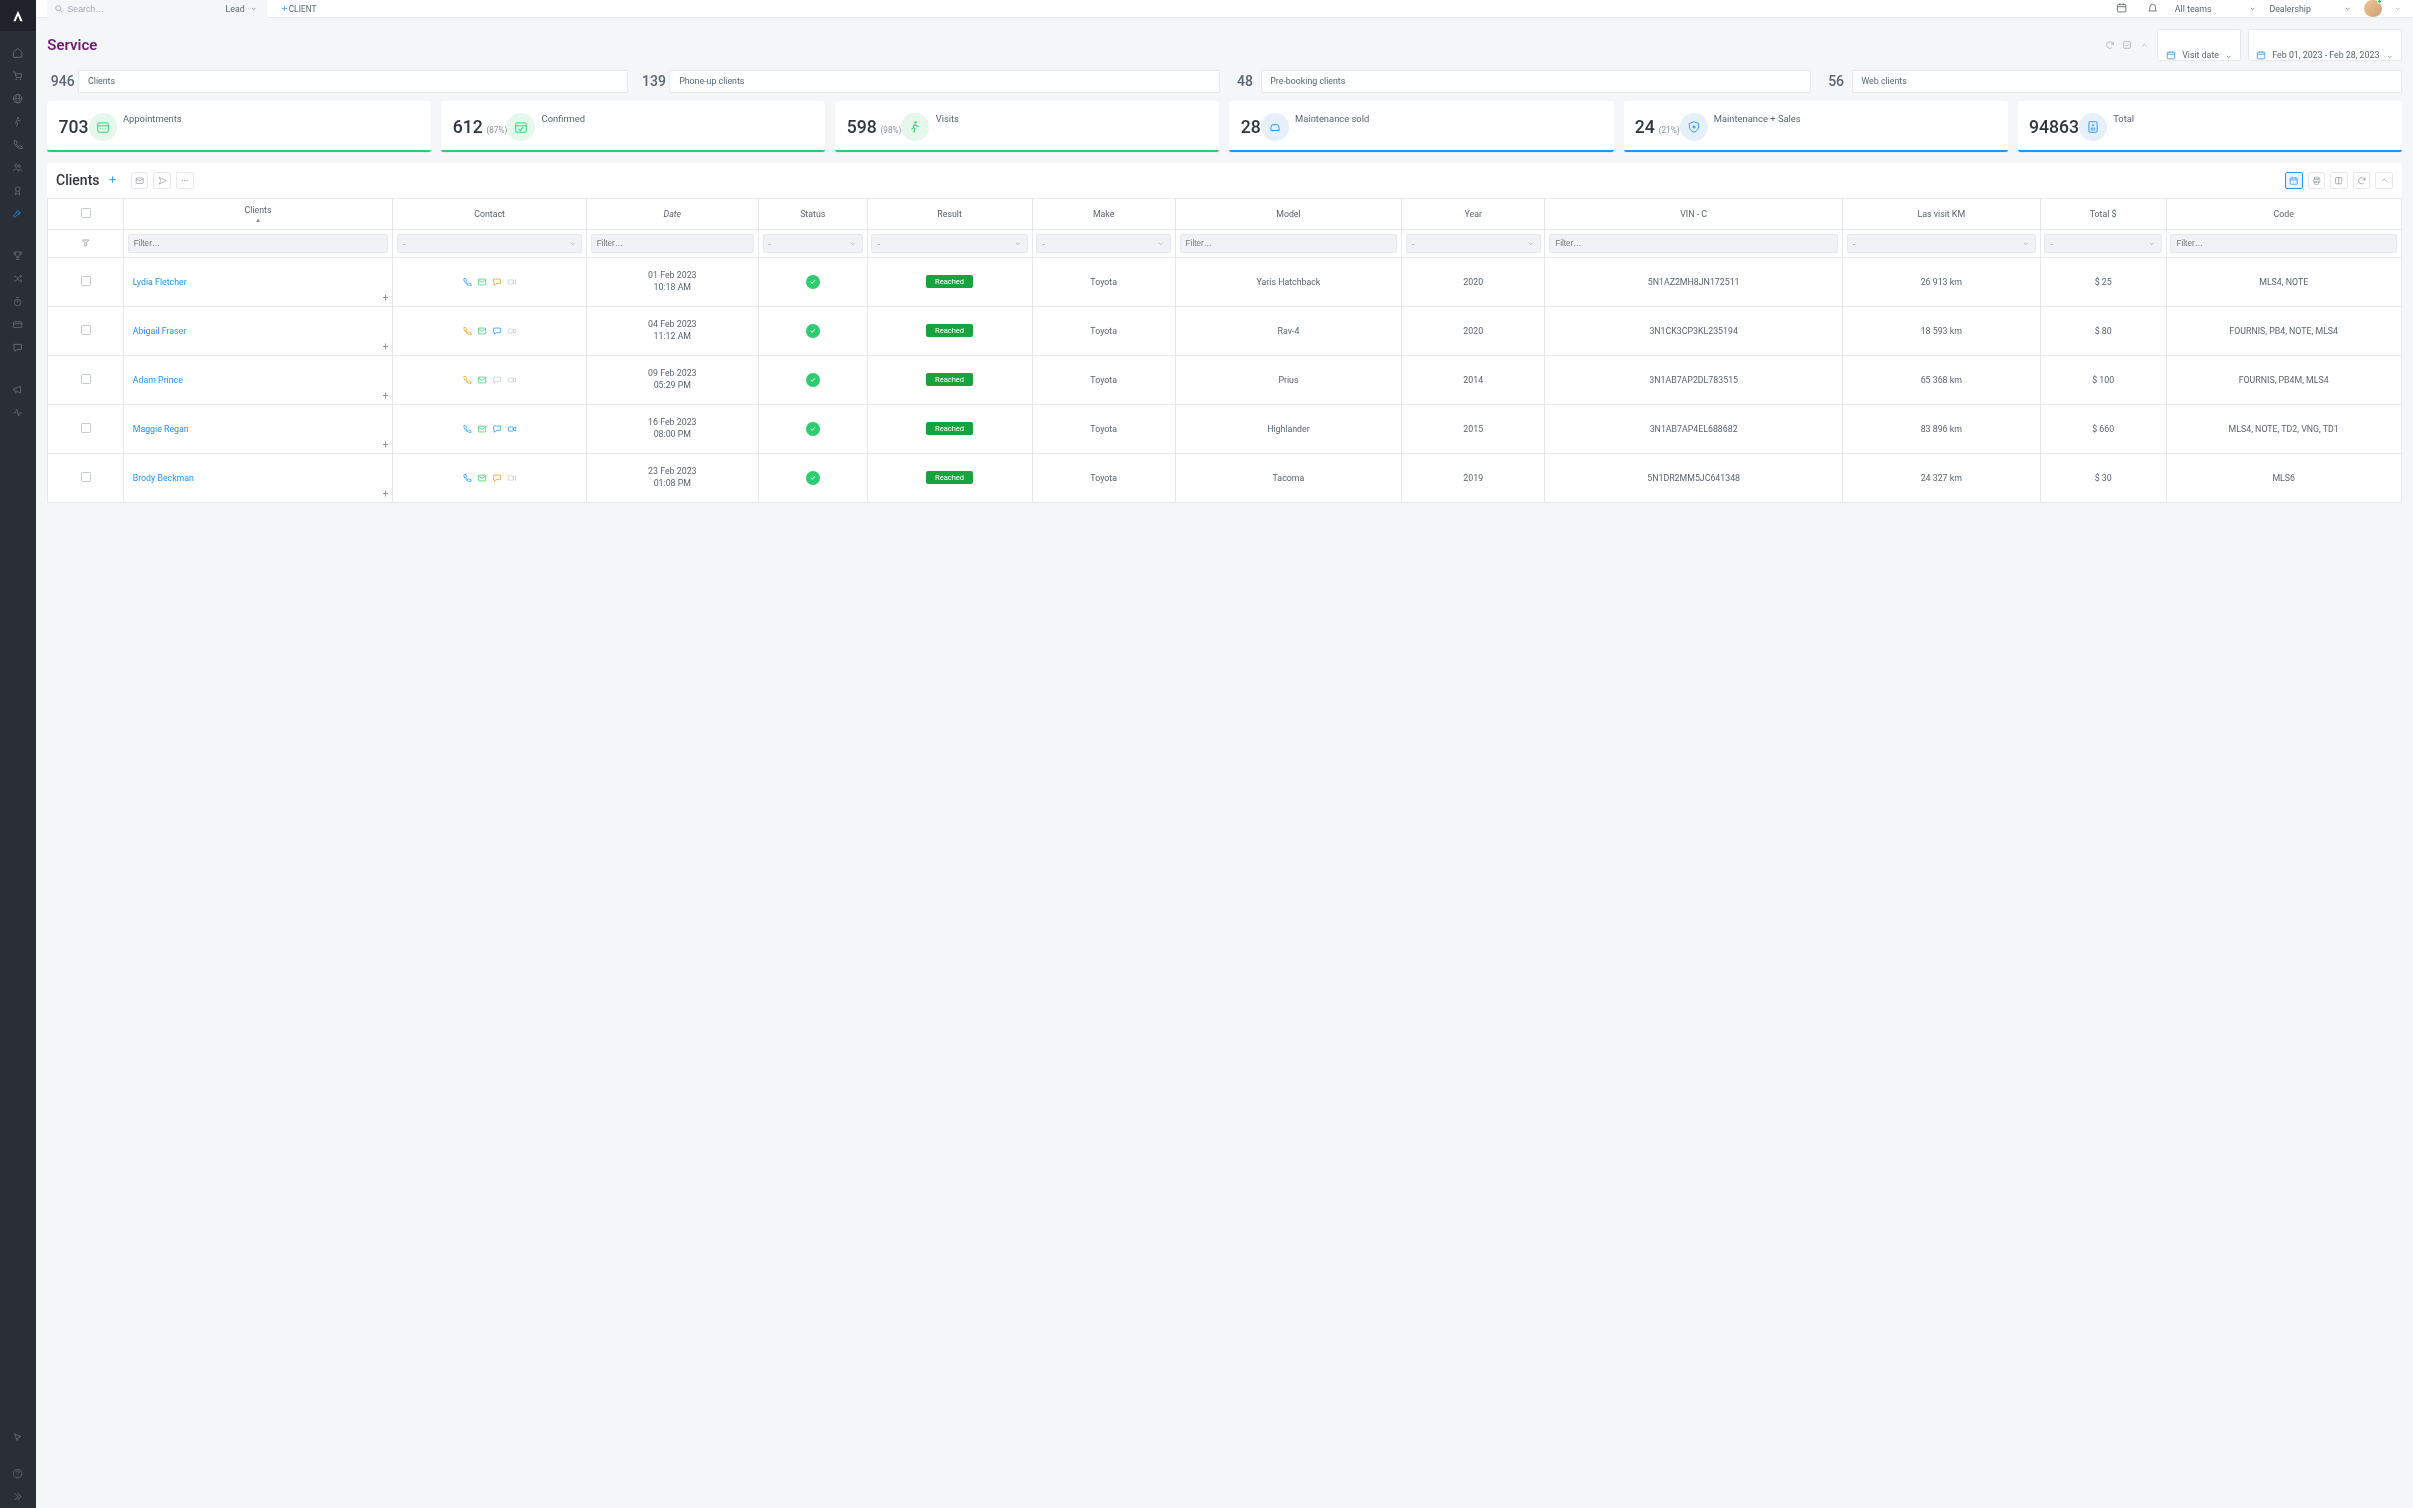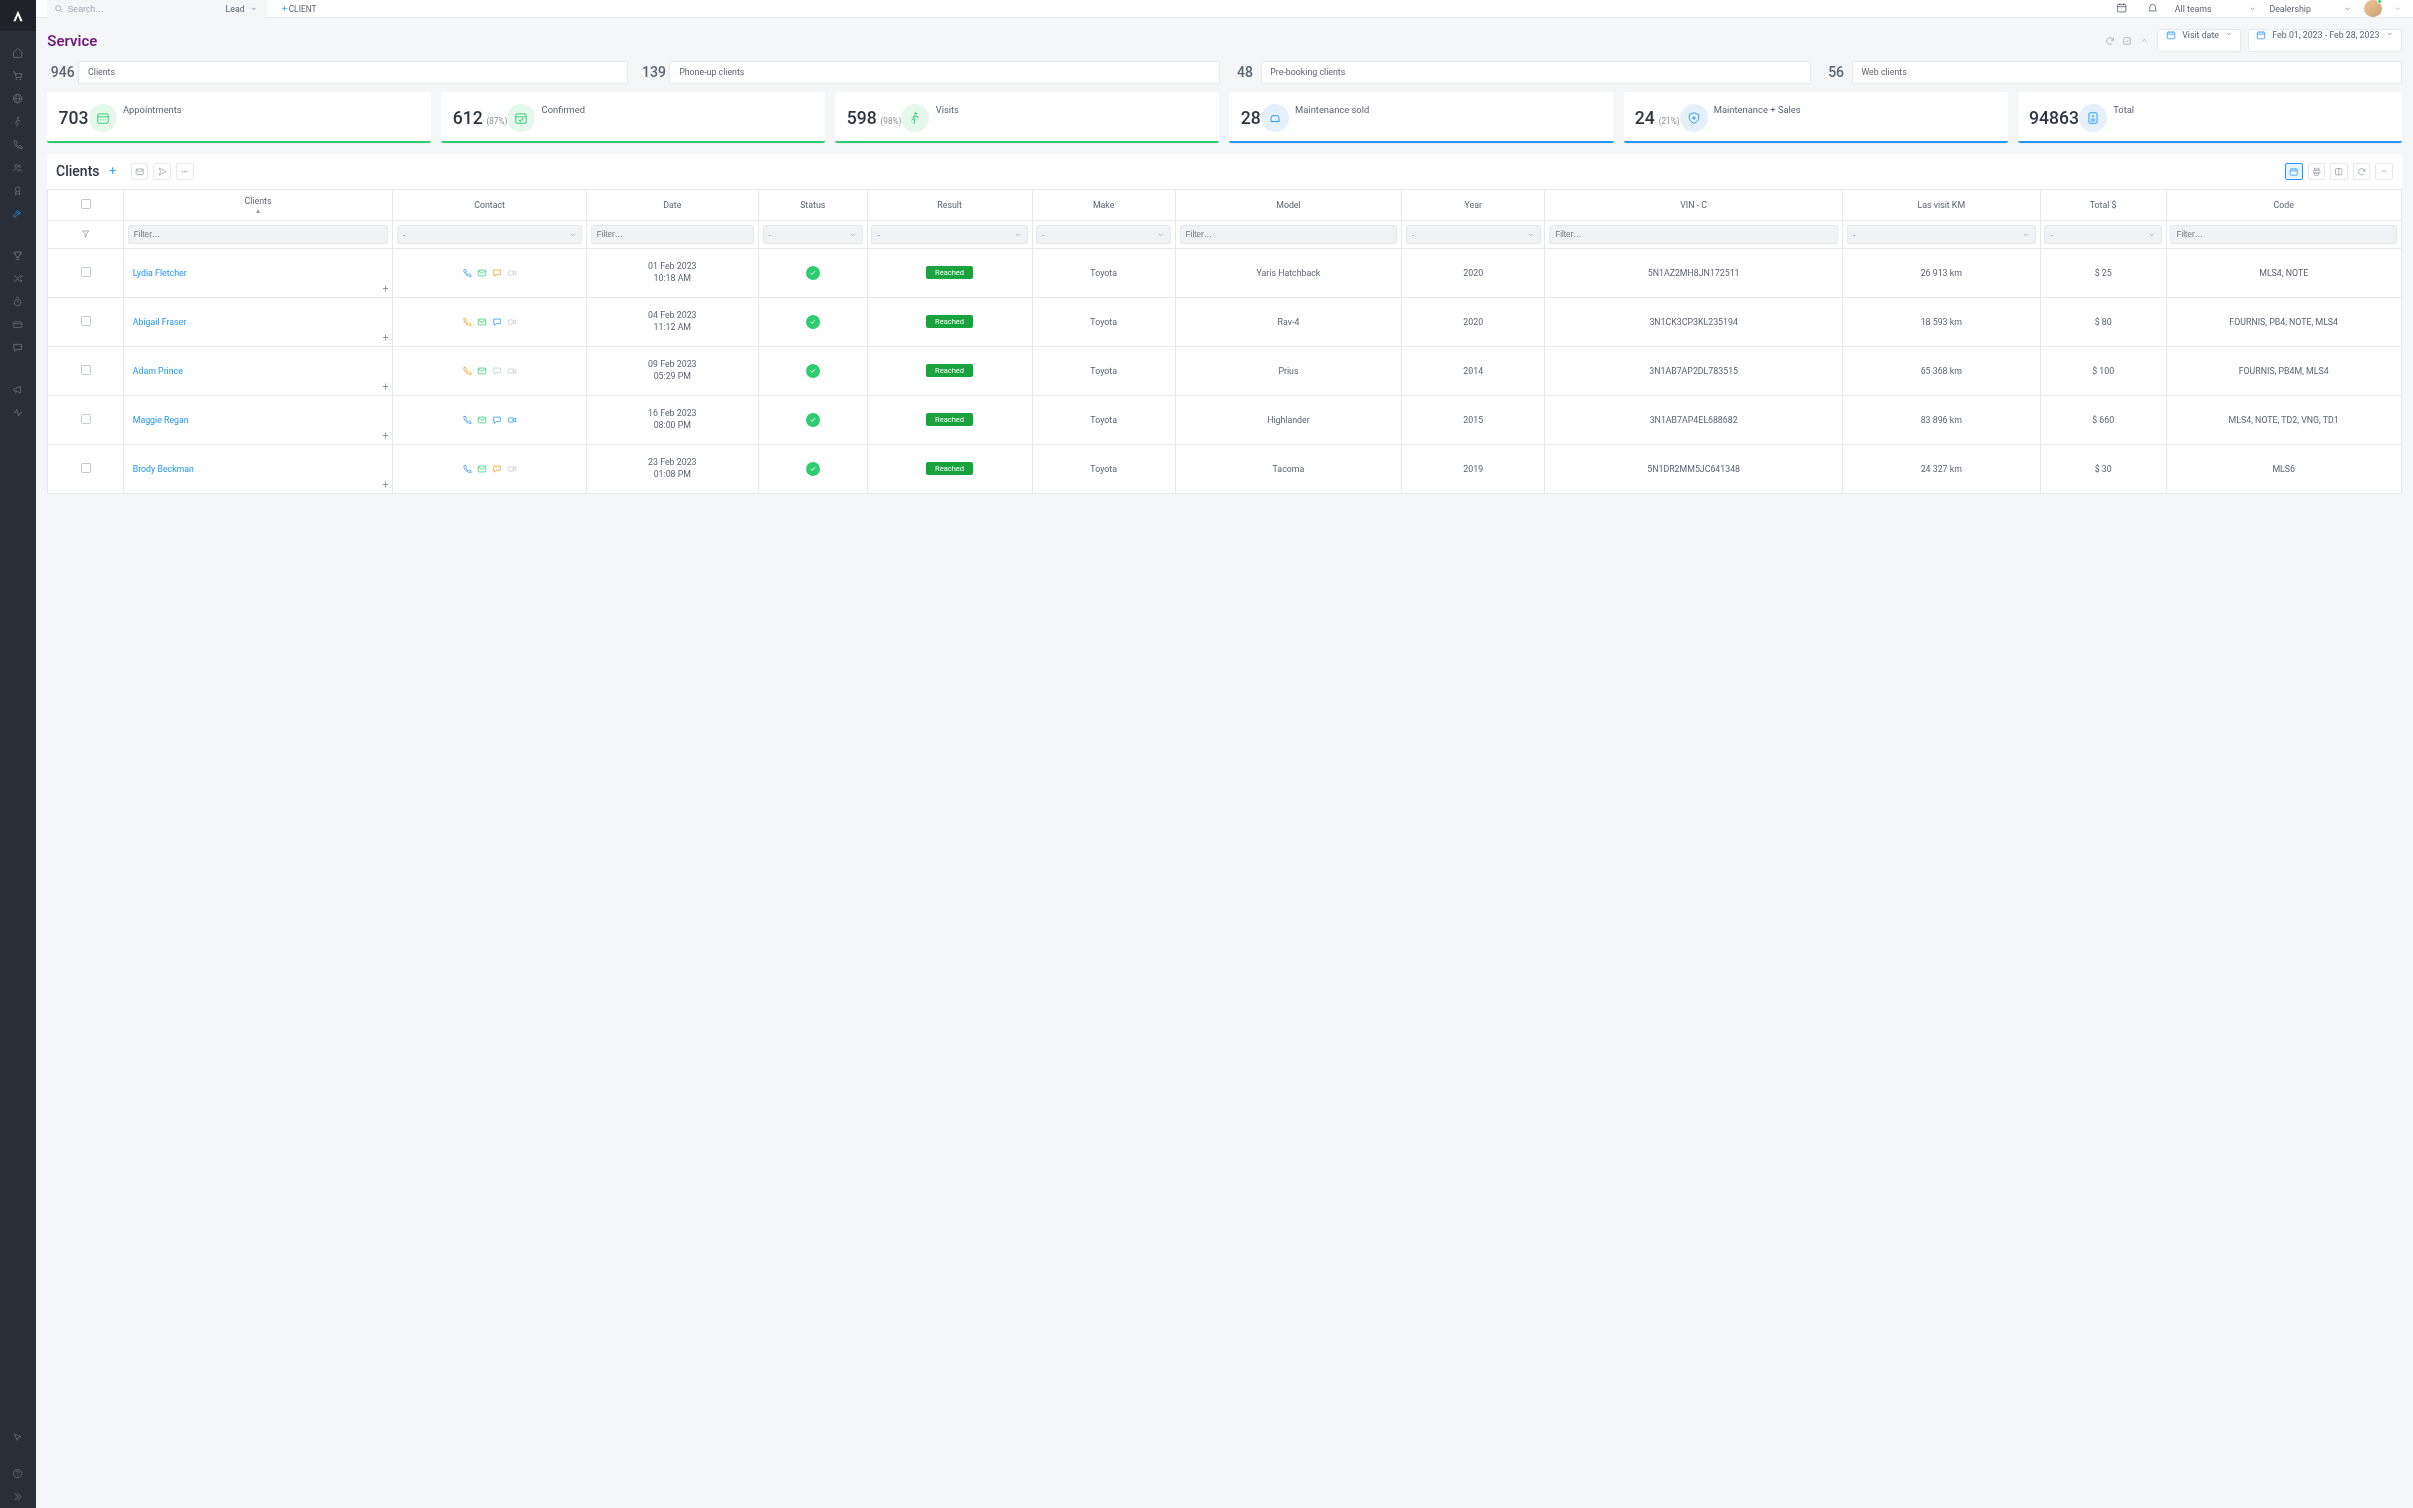--- a/index.html
+++ b/index.html
@@ -30,21 +30,21 @@
 .avatar-wrap { position: relative; width: 17.6px; height: 17.6px; }
 .avatar { width: 17.6px; height: 17.6px; border-radius: 50%; background: linear-gradient(135deg,#f2c48f,#c7a17a); }
 .status-dot { position: absolute; top: -0.6px; right: -0.6px; width: 5px; height: 5px; background: #2ecc71; border-radius: 50%; border: 1.3px solid #fff; }
 
 
 .page { padding: 11.3px 11.3px 0 11.3px; display: flex; flex-direction: column; gap: 8.8px; overflow: auto; flex: 1; }
 .page-head { display: flex; align-items: center; }
 .page-title { font-size: 15px; font-weight: 600; color: #701a75; text-align: right; }
 .head-spacer { flex: 1; }
 .head-icons { display: flex; gap: 7.5px; align-items: center; color: #a0a6af; margin-right: 8.8px; }
-.head-dd { background: #fff; border: 0.6px solid #e6e8eb; border-radius: 2.5px; height: 23px; display: flex; align-items: flex-start; gap: 6.3px; padding: 0 7.5px; color: #5a6472; cursor: pointer; }
+.head-dd { background: #fff; border: 0.6px solid #e6e8eb; border-radius: 2.5px; height: 32px; display: flex; align-items: flex-end; gap: 6.3px; padding: 0 7.5px; color: #5a6472; cursor: pointer; }
 .head-dd + .head-dd { margin-left: 6.3px; }
 .cal-ico { color: #2196f3; }
 
 
 .summaries { display: flex; gap: 10px; }
 .summary { flex: 1; display: flex; align-items: center; }
 .summary-num { width: 31px; text-align: center; font-size: 14px; font-weight: 500; color: #5a6472; }
 .summary-lbl { flex: 1; background: #fff; border: 0.6px solid #e6e8eb; border-radius: 1.9px; height: 22.6px; display: flex; align-items: center; padding: 0 8.8px; color: #5a6472; font-size: 8.8px; margin-left: 0; }
 
 
@@ -90,21 +90,21 @@
 .ci-grey { color: #c5cad1; }
 .date-cell { line-height: 1.35; color: #5a6472; }
 .status-ok { width: 14px; height: 14px; border-radius: 50%; background: #2ecc71; display: inline-flex; align-items: center; justify-content: center; color: #fff; font-size: 7.5px; }
 .result-pill { background: #19a33e; color: #fff; padding: 1.9px 8.8px; border-radius: 1.9px; font-size: 7.5px; display: inline-block; }
 .code-cell { text-align: center; padding: 0 6.3px; }
 .sort-arrow { display: block; font-size: 6.3px; color: #8a919b; line-height: 1; margin-top: 1.3px; }
 
 .col-cb { width: 26.4px; }
 .col-clients { width: 94px; }
 .col-contact { width: 63px; }
-.col-date { width: 60px; }
+.col-date { width: 60px; font-style: italic; }
 .col-status { width: 38px; }
 .col-result { width: 50px; }
 .col-make { width: 50px; }
 .col-model { width: 79px; }
 .col-year { width: 50px; }
 .col-vin { width: 101px; }
 .col-km { width: 69px; }
 .col-total { width: 44px; }
 .col-code { width: 82px; }
 </style>

